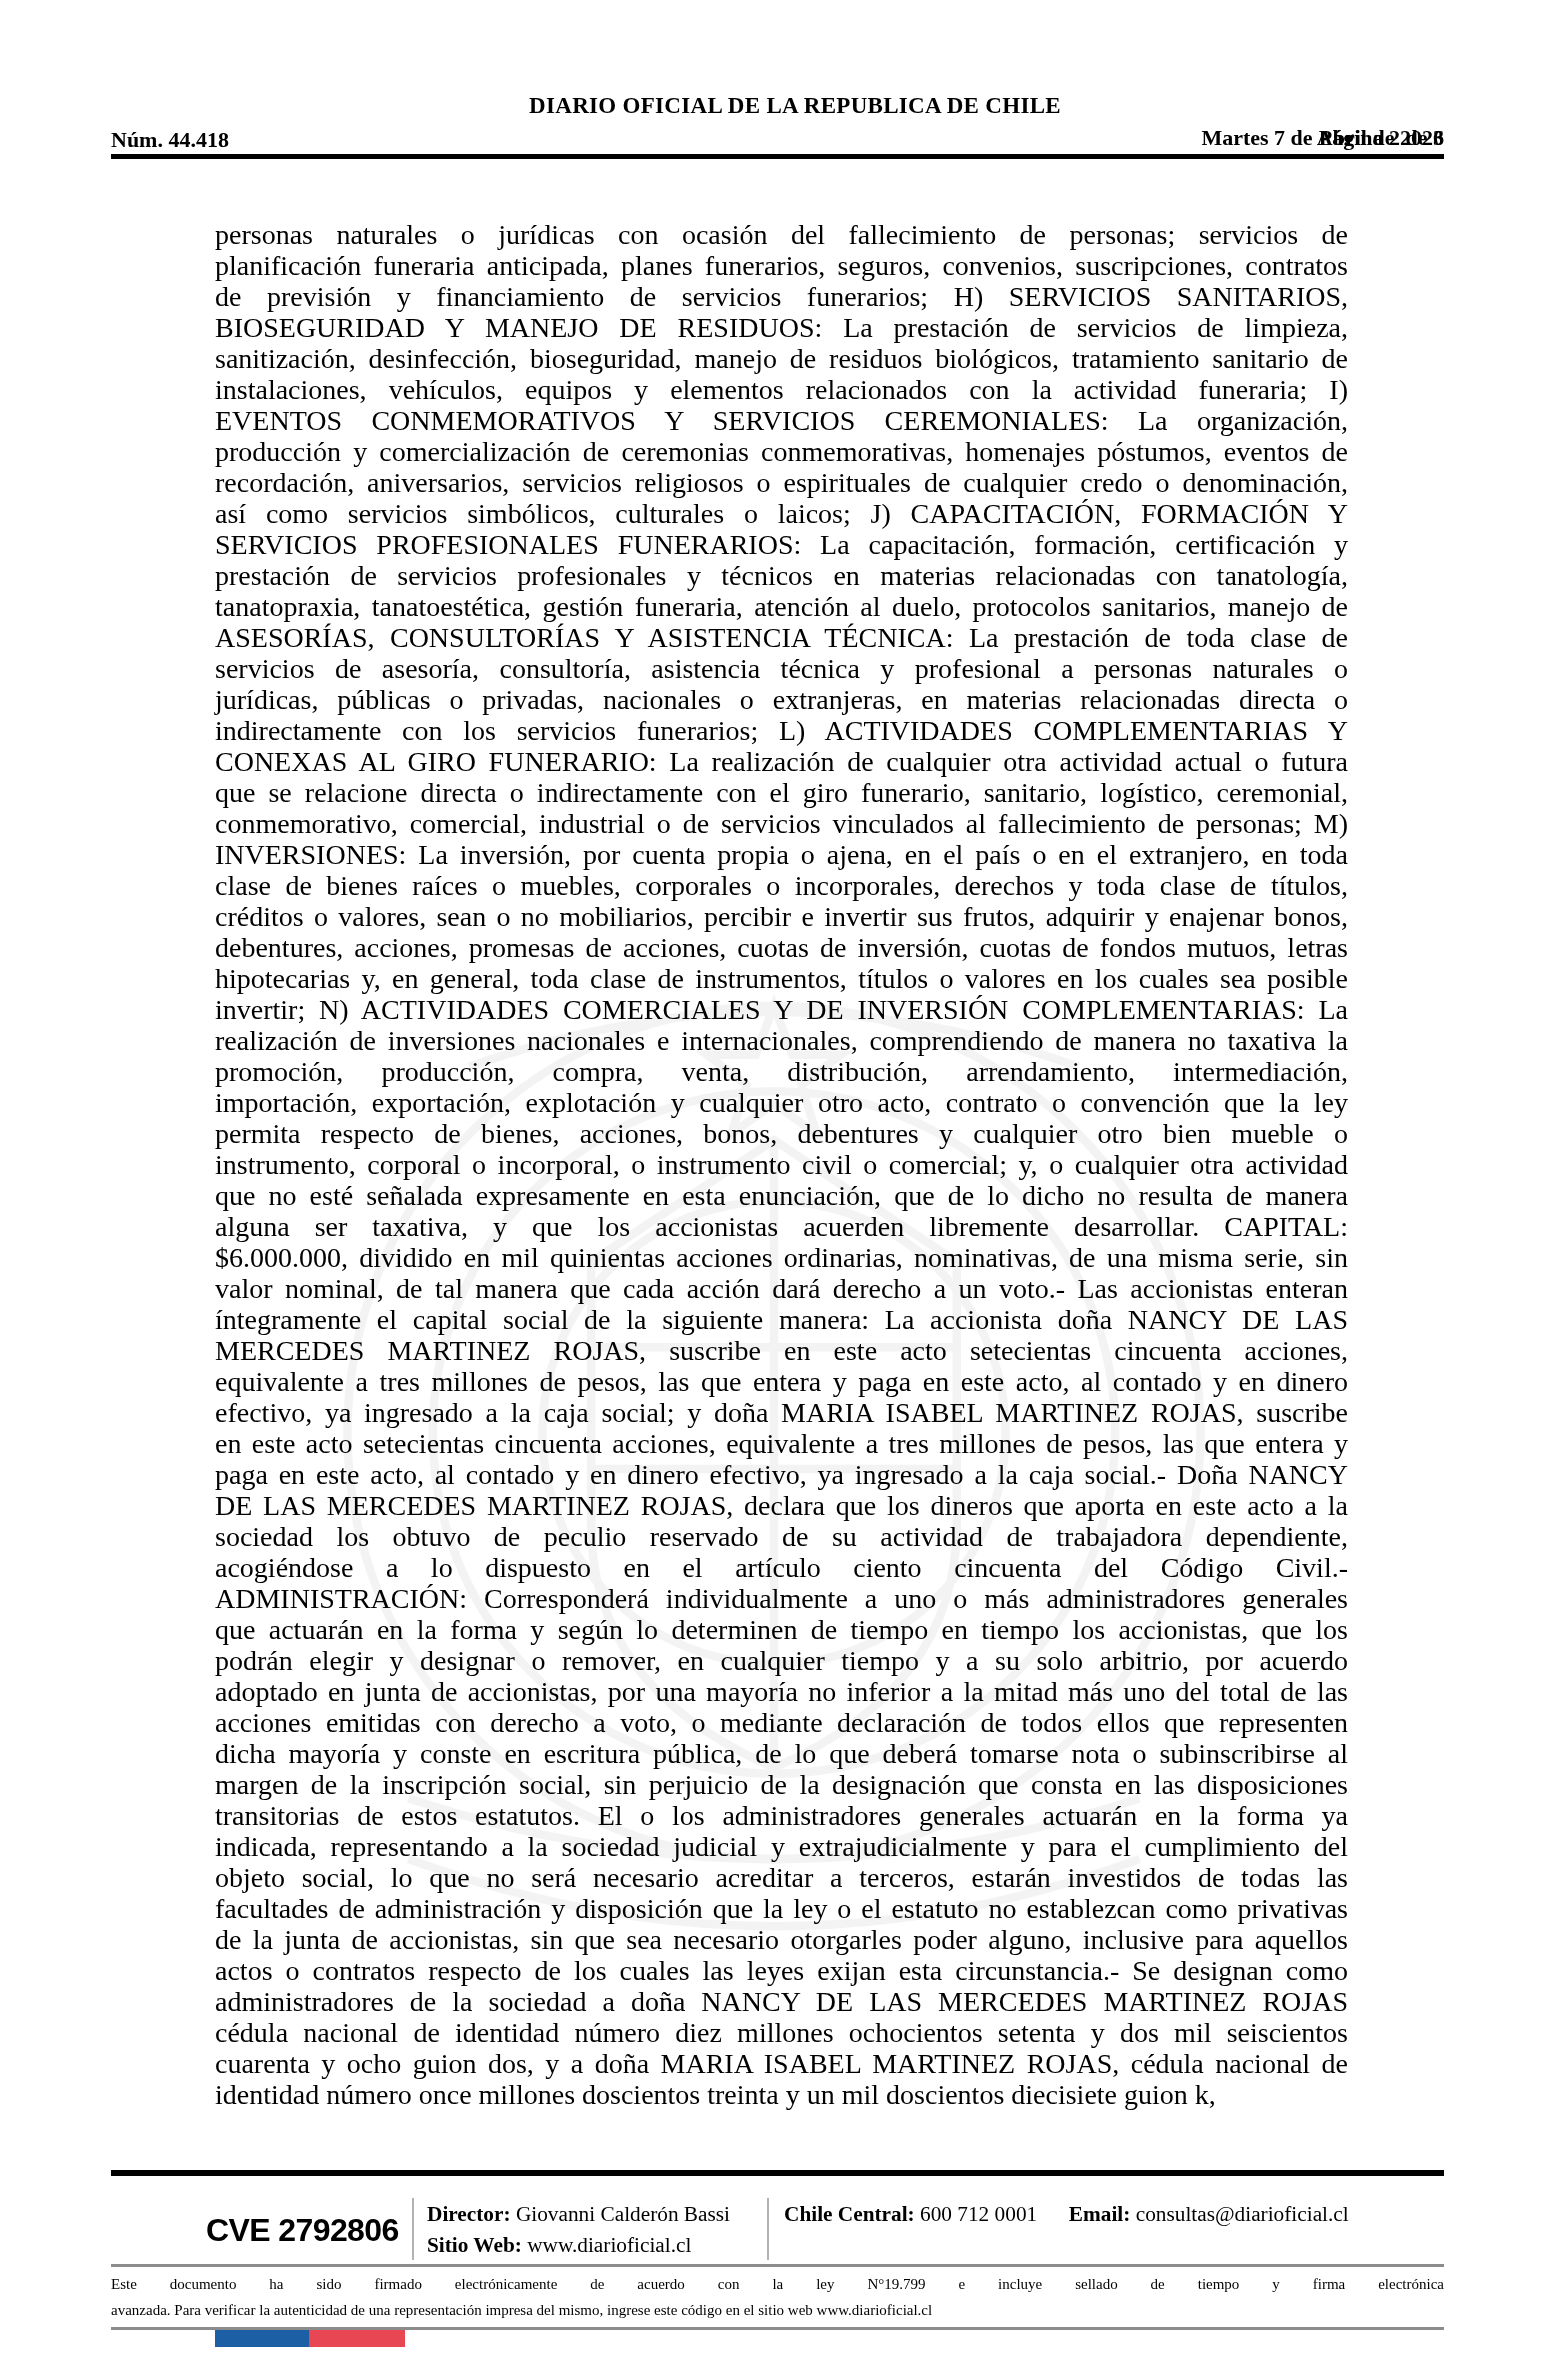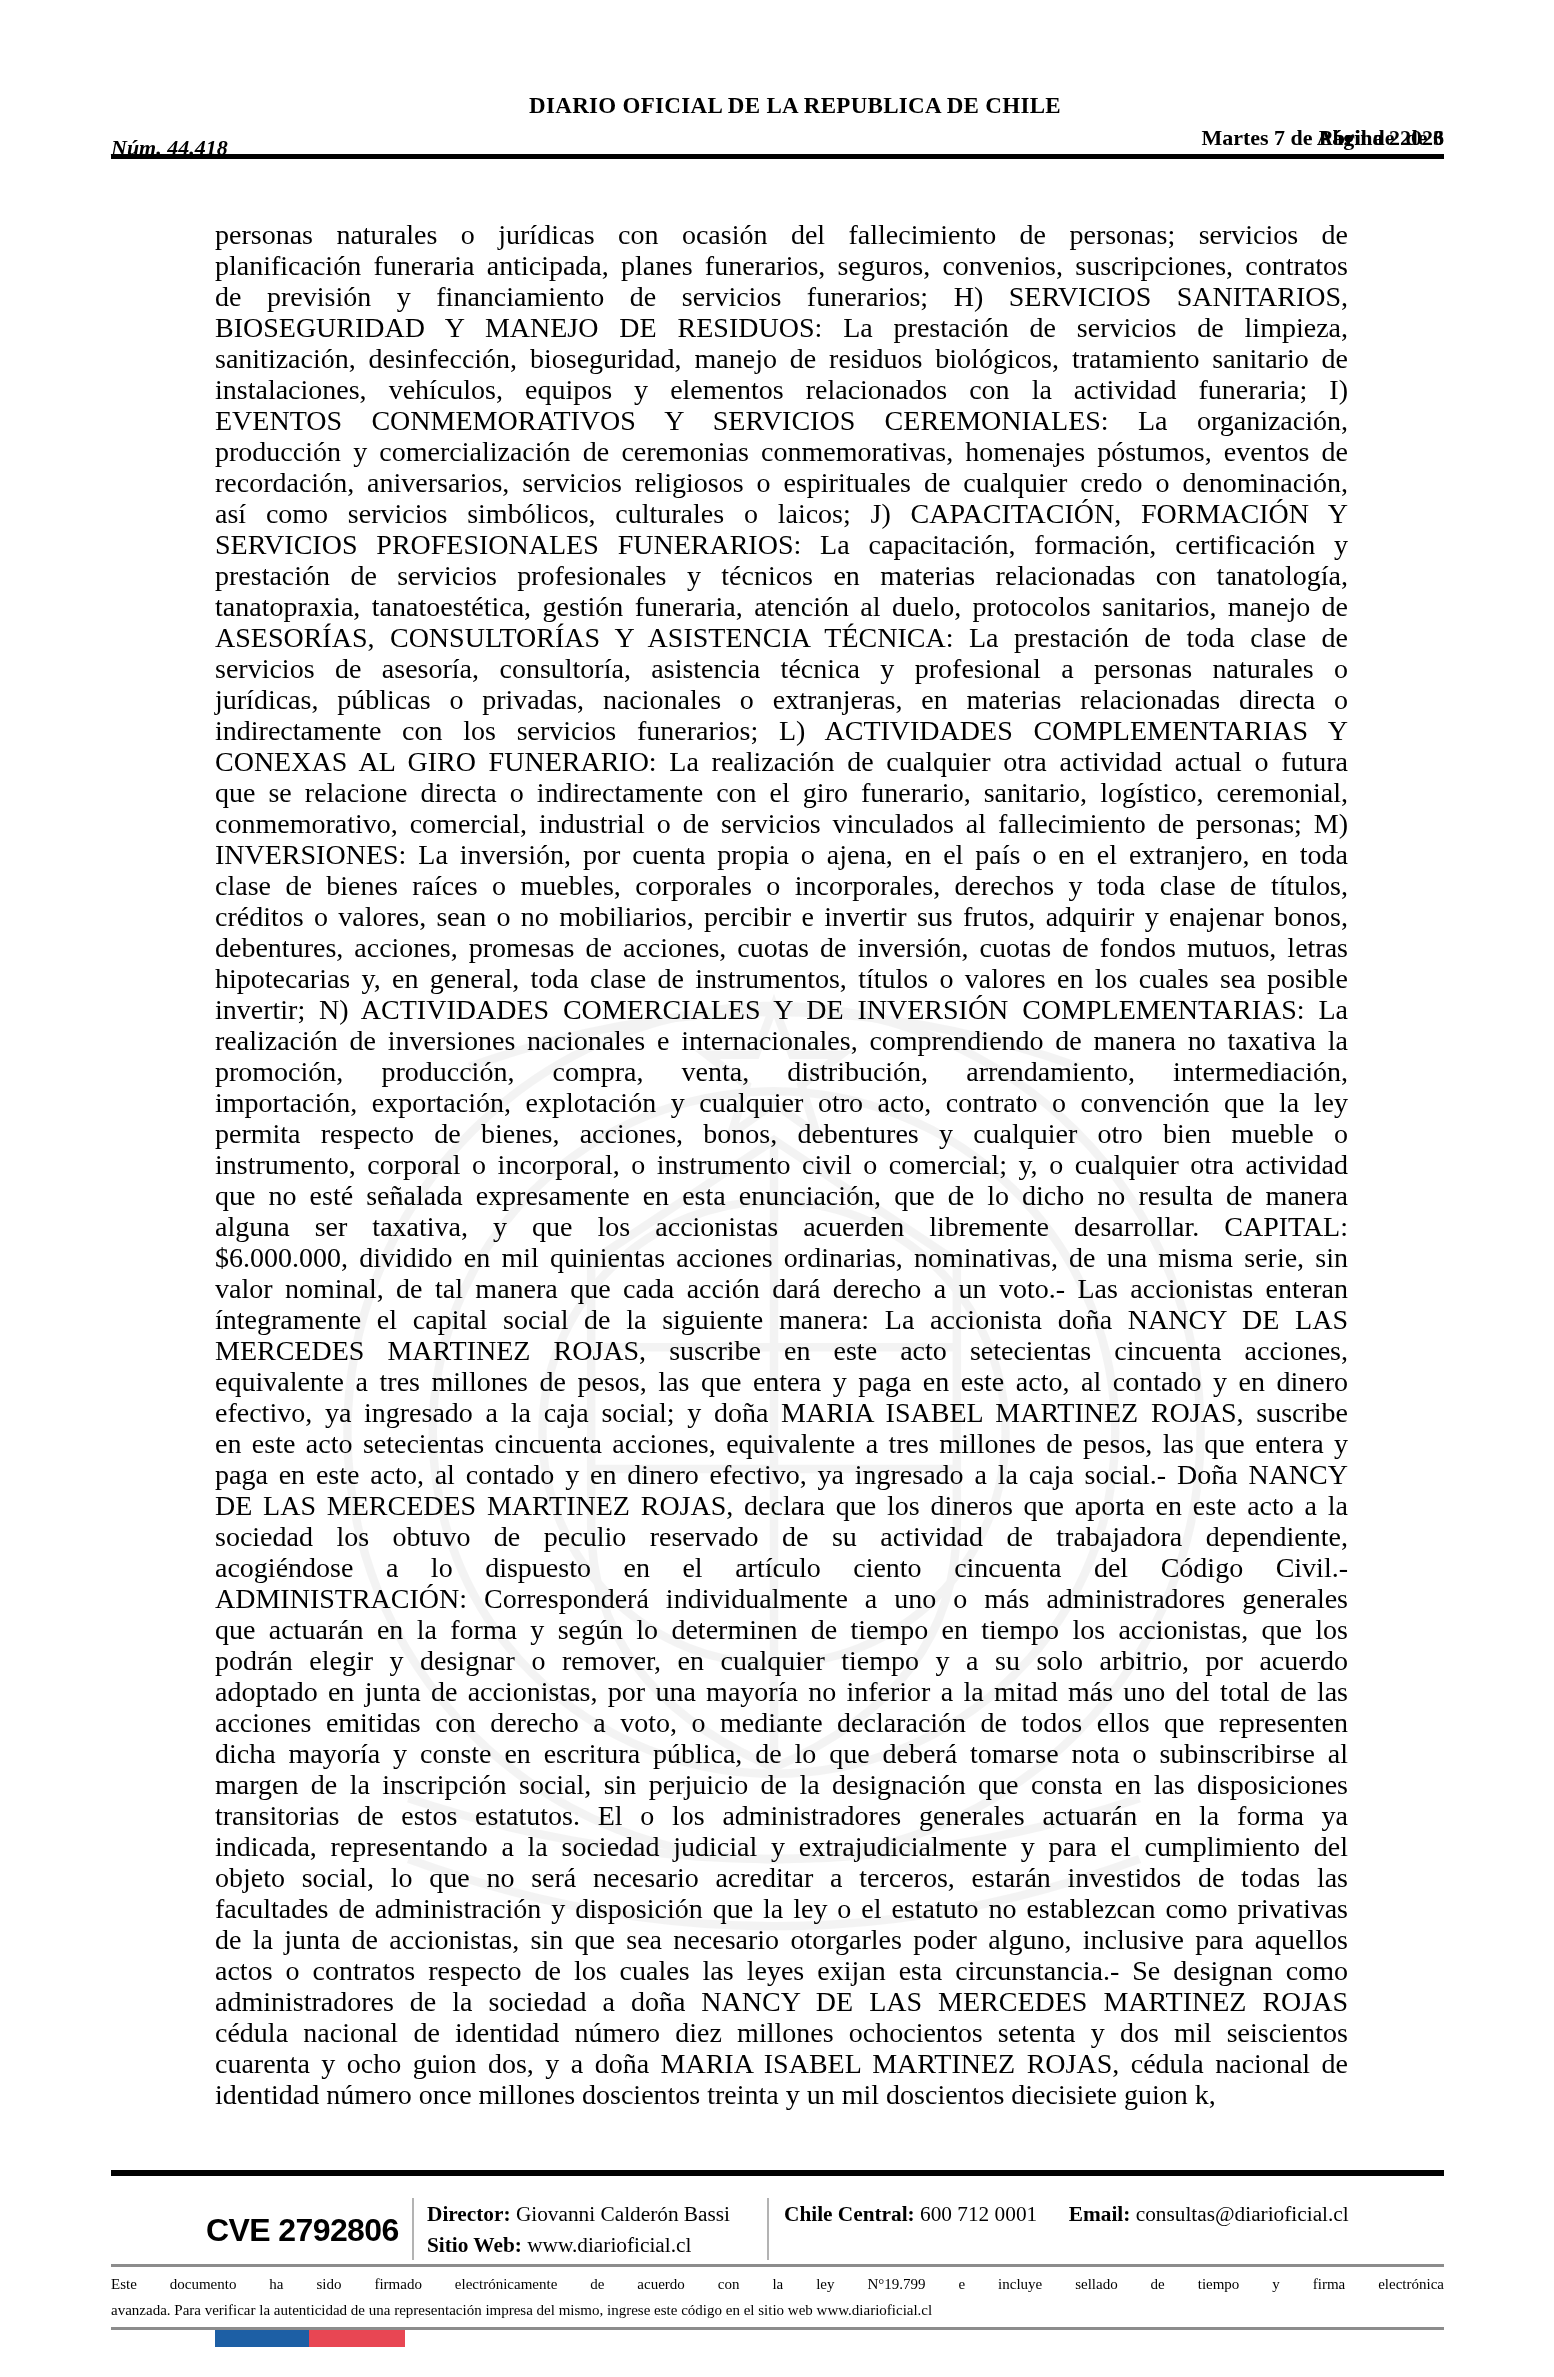--- a/index.html
+++ b/index.html
@@ -10,21 +10,21 @@
     font-family:"Liberation Serif", serif;
     color:#000;
     overflow:hidden;
   }
   
   .masthead-title{
     position:absolute;top:93px;left:0;width:100%;
     text-align:center;font-weight:bold;font-size:23px;letter-spacing:0.3px;padding-left:18px;
   }
   .masthead-row{position:absolute;top:125px;left:111px;width:1333px;height:27px;font-weight:bold;font-size:22px;}
-  .issue-number{position:absolute;left:0;top:10px;font-style:italic;}
+  .issue-number{position:absolute;left:0;top:2px;}
   .issue-date{position:absolute;left:0;width:100%;text-align:right;top:0;}
   .page-indicator{position:absolute;right:0;top:0;}
   .header-rule{position:absolute;left:111px;top:154px;width:1333px;height:4.9px;background:#000;}
 
   
   .watermark{position:absolute;left:256px;top:884px;width:1036px;height:1158px;opacity:.05;pointer-events:none;}
 
   
   .body-text{
     position:absolute;left:215px;top:219px;width:1133px;

